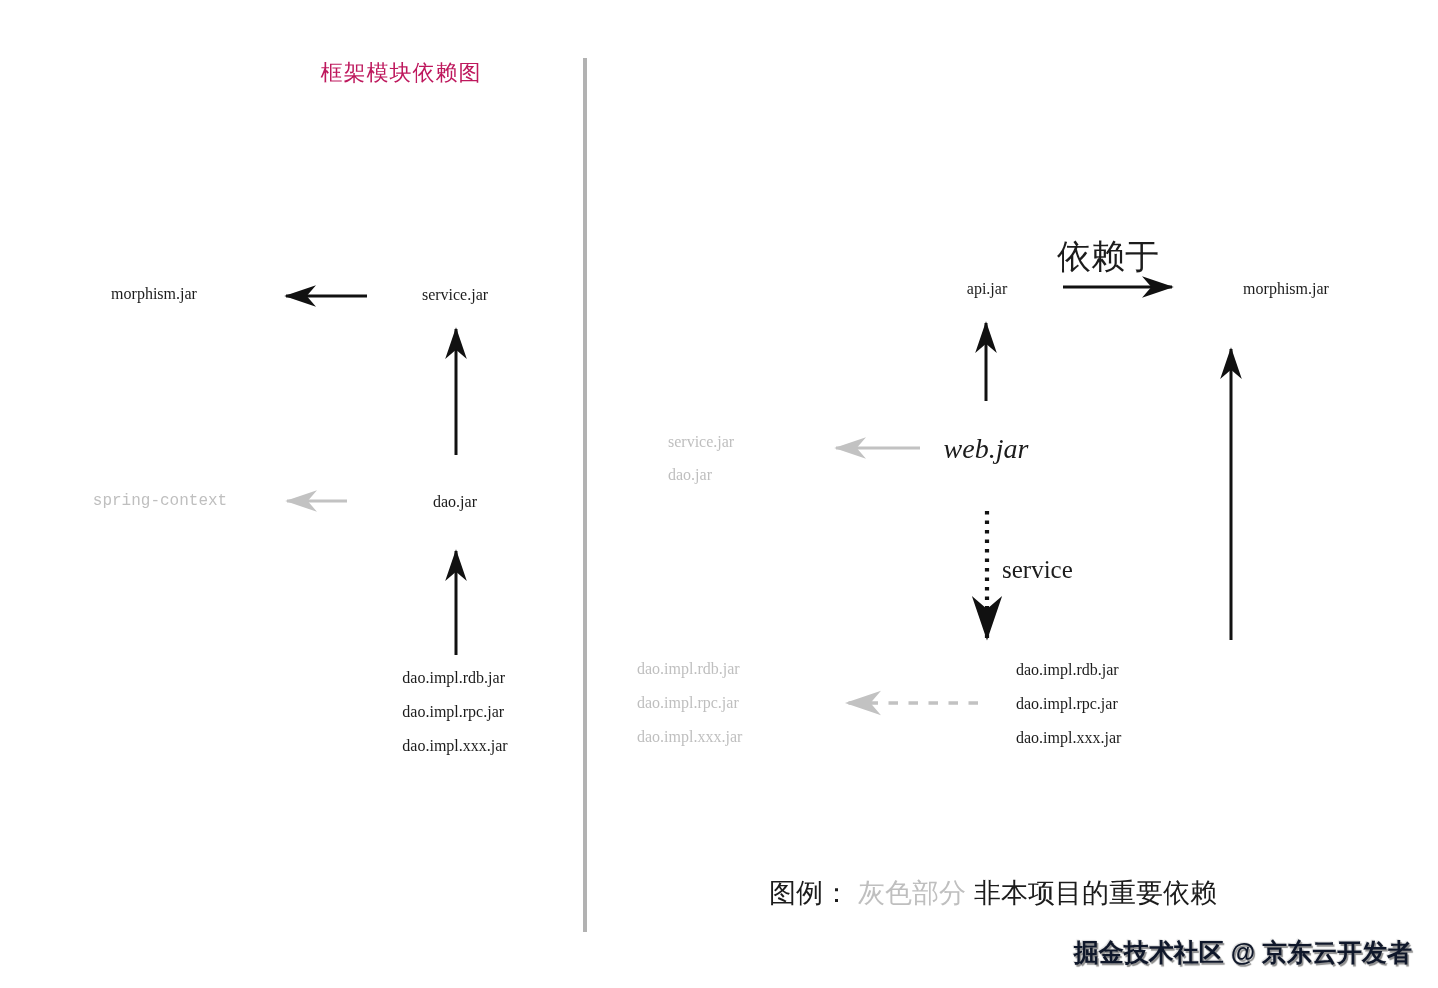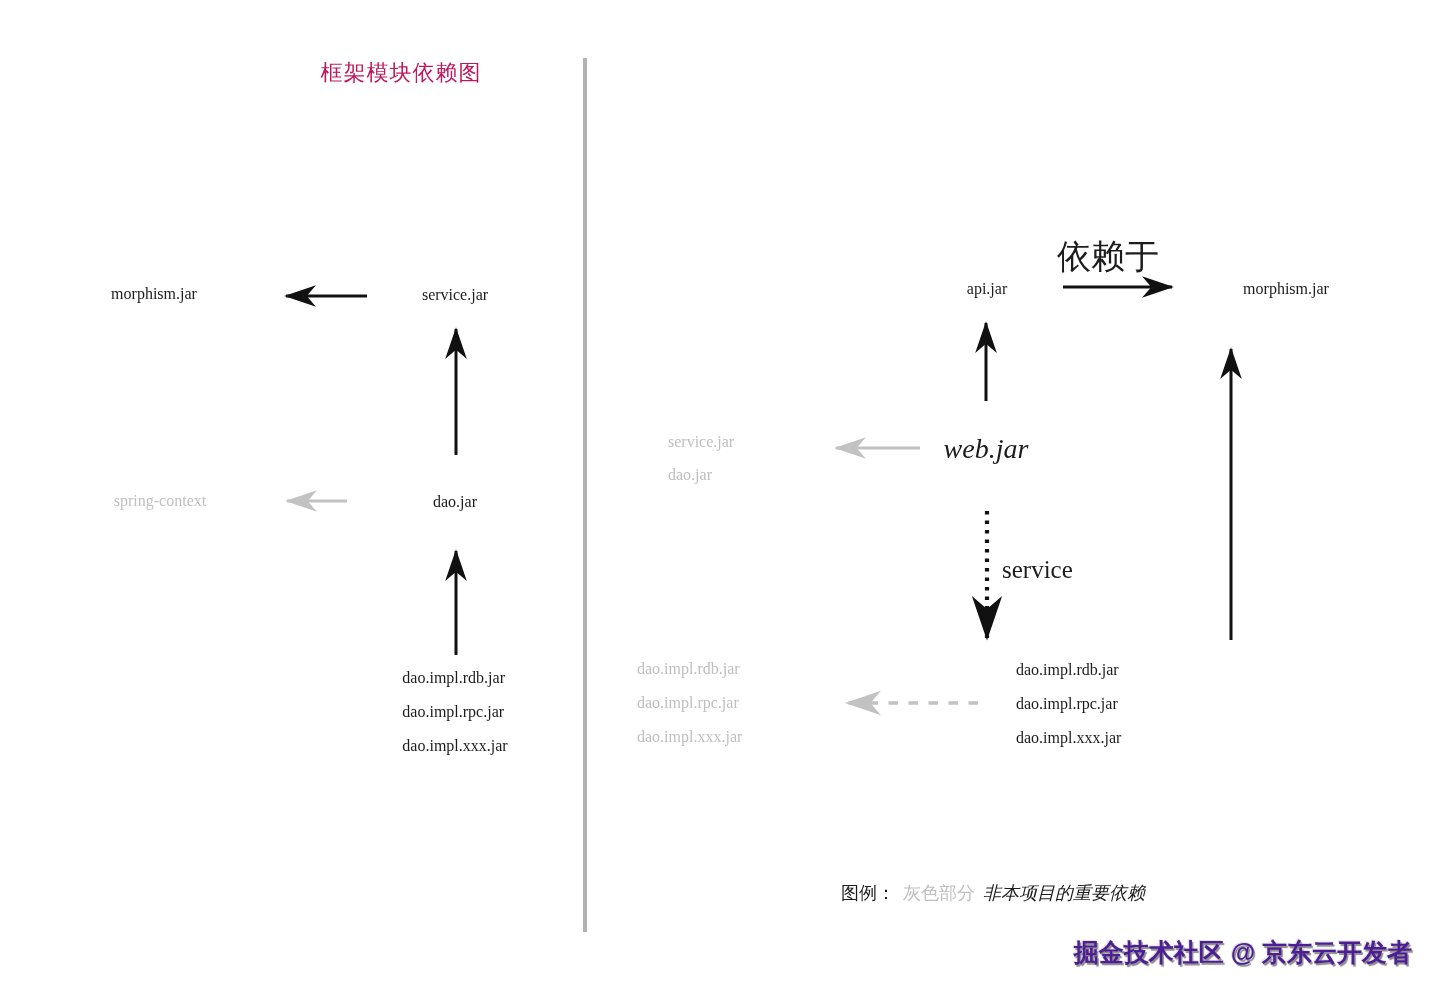--- a/index.html
+++ b/index.html
@@ -49,32 +49,32 @@
   }
   .stack2 { line-height: 33px; }
   .lbl-cn { font-size: 34px; }
   .lbl-runtime { font-size: 25px; }
   .legend {
     position: absolute;
     left: 995px; top: 893px;
     transform: translate(-50%, -50%);
     display: flex;
     align-items: center;
-    font-size: 18px;
+    font-size: 27px;
     white-space: nowrap;
   }
   .legend .seg { margin-right: 8px; }
-  .legend .seg:last-child { margin-right: 4px; font-style: italic; }
+  .legend .seg:last-child { margin-right: 4px; }
   .watermark {
     position: absolute;
     right: 26px; top: 936px;
     font-family: "Liberation Sans", "DejaVu Sans", sans-serif;
     font-size: 25px;
     font-weight: bold;
-    color: #4c1d95;
+    color: #0f172a;
     text-shadow: 1.5px 1.5px 1px #8c8c8c, -1px -1px 1px #e0e0e0, 0 0 1px #9a9a9a;
     white-space: nowrap;
   }
 </style>
 </head>
 <body>
 
 <div class="canvas">
 
   <svg class="arrows" viewBox="0 0 1438 988" xmlns="http://www.w3.org/2000/svg">
@@ -99,21 +99,21 @@
     <line x1="978" y1="703" x2="847" y2="703" stroke="#c2c2c2" stroke-width="3.4" stroke-dasharray="9.5 10.5" marker-end="url(#ah-gray)"></line>
     <line x1="1231" y1="640" x2="1231" y2="349" stroke="#111111" stroke-width="3" marker-end="url(#ah-black)"></line>
   </svg>
 
   <div class="divider"></div>
 
   <div class="panel-title center" style="left:401px; top:73px;">框架模块依赖图</div>
 
   <div class="node center" style="left:154px; top:294px;">morphism.jar</div>
   <div class="node center" style="left:455px; top:295px;">service.jar</div>
-  <div class="node gray center" style="left:160px; top:501px;">spring-context</div>
+  <div class="node gray center" style="left:160px; top:501px;font-family:Liberation Mono, monospace;">spring-context</div>
   <div class="node center" style="left:455px; top:502px;">dao.jar</div>
   <div class="node stack center" style="left:455px; top:712px;">
     <span>dao.impl.rdb.jar</span>
     <span>dao.impl.rpc.jar</span>
     <span>dao.impl.xxx.jar</span>
   </div>
 
   <div class="node center" style="left:987px; top:289px;">api.jar</div>
   <div class="lbl lbl-cn center" style="left:1108px; top:257px;">依赖于</div>
   <div class="node center" style="left:1286px; top:289px;">morphism.jar</div>

